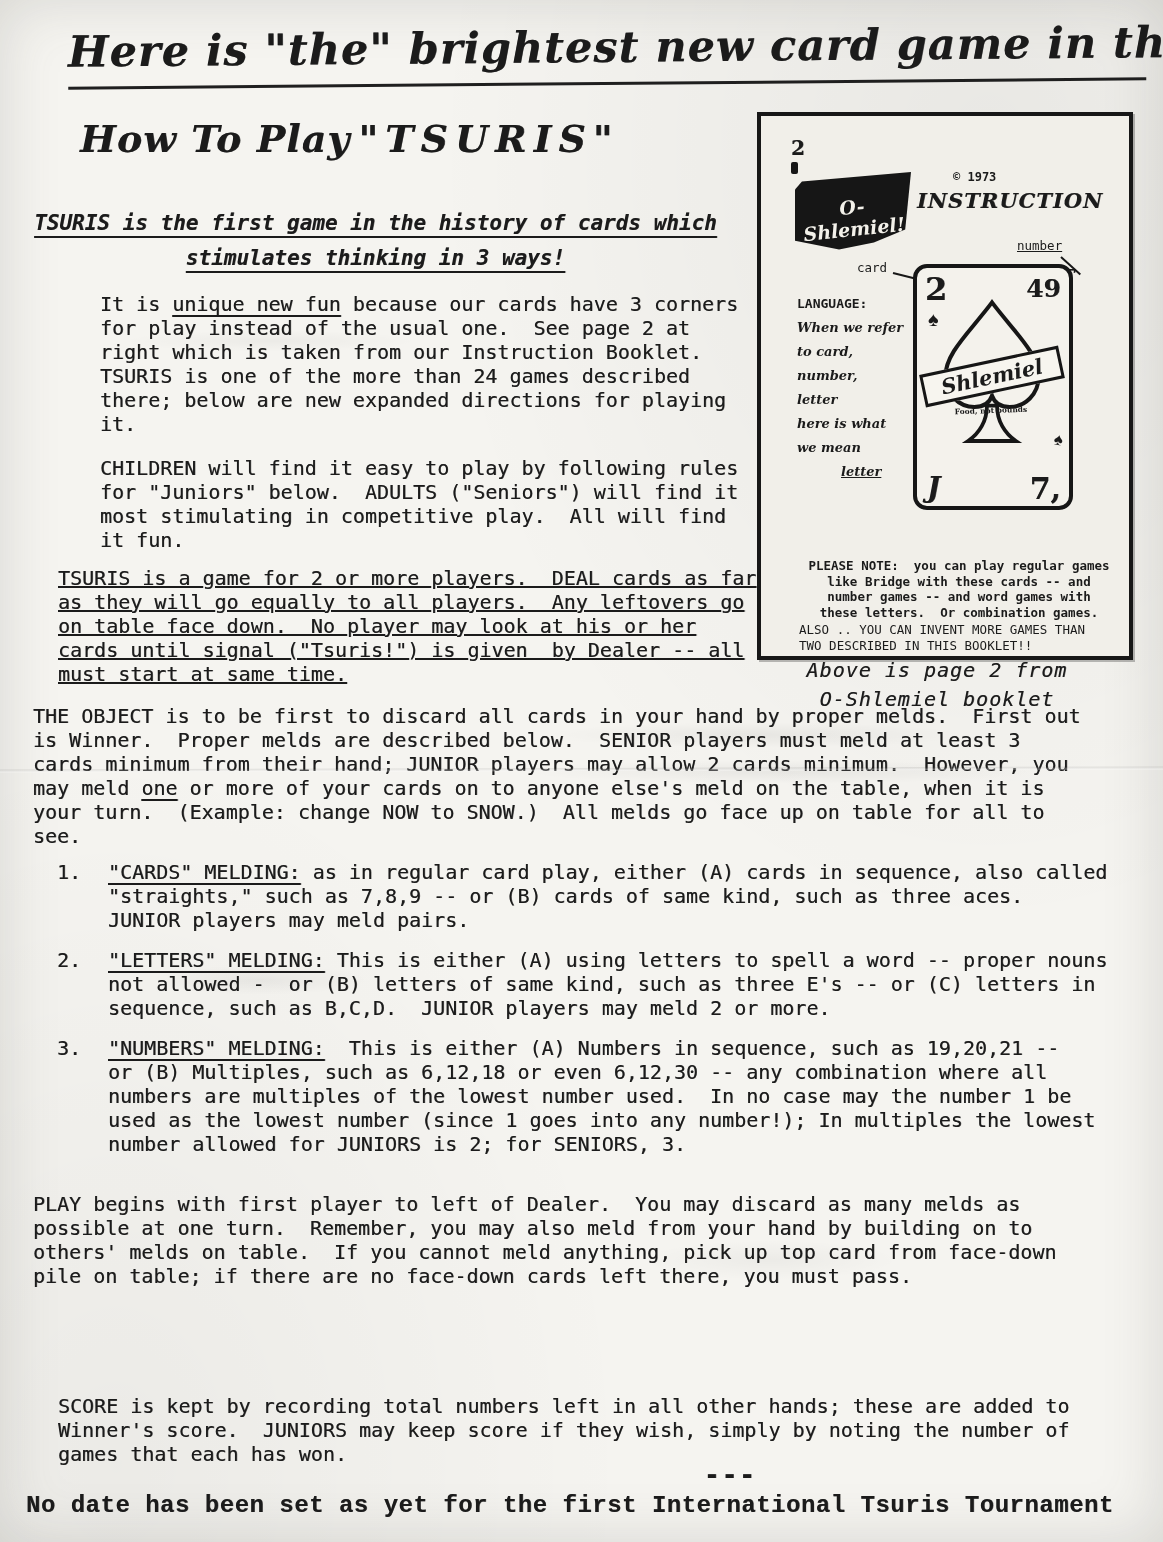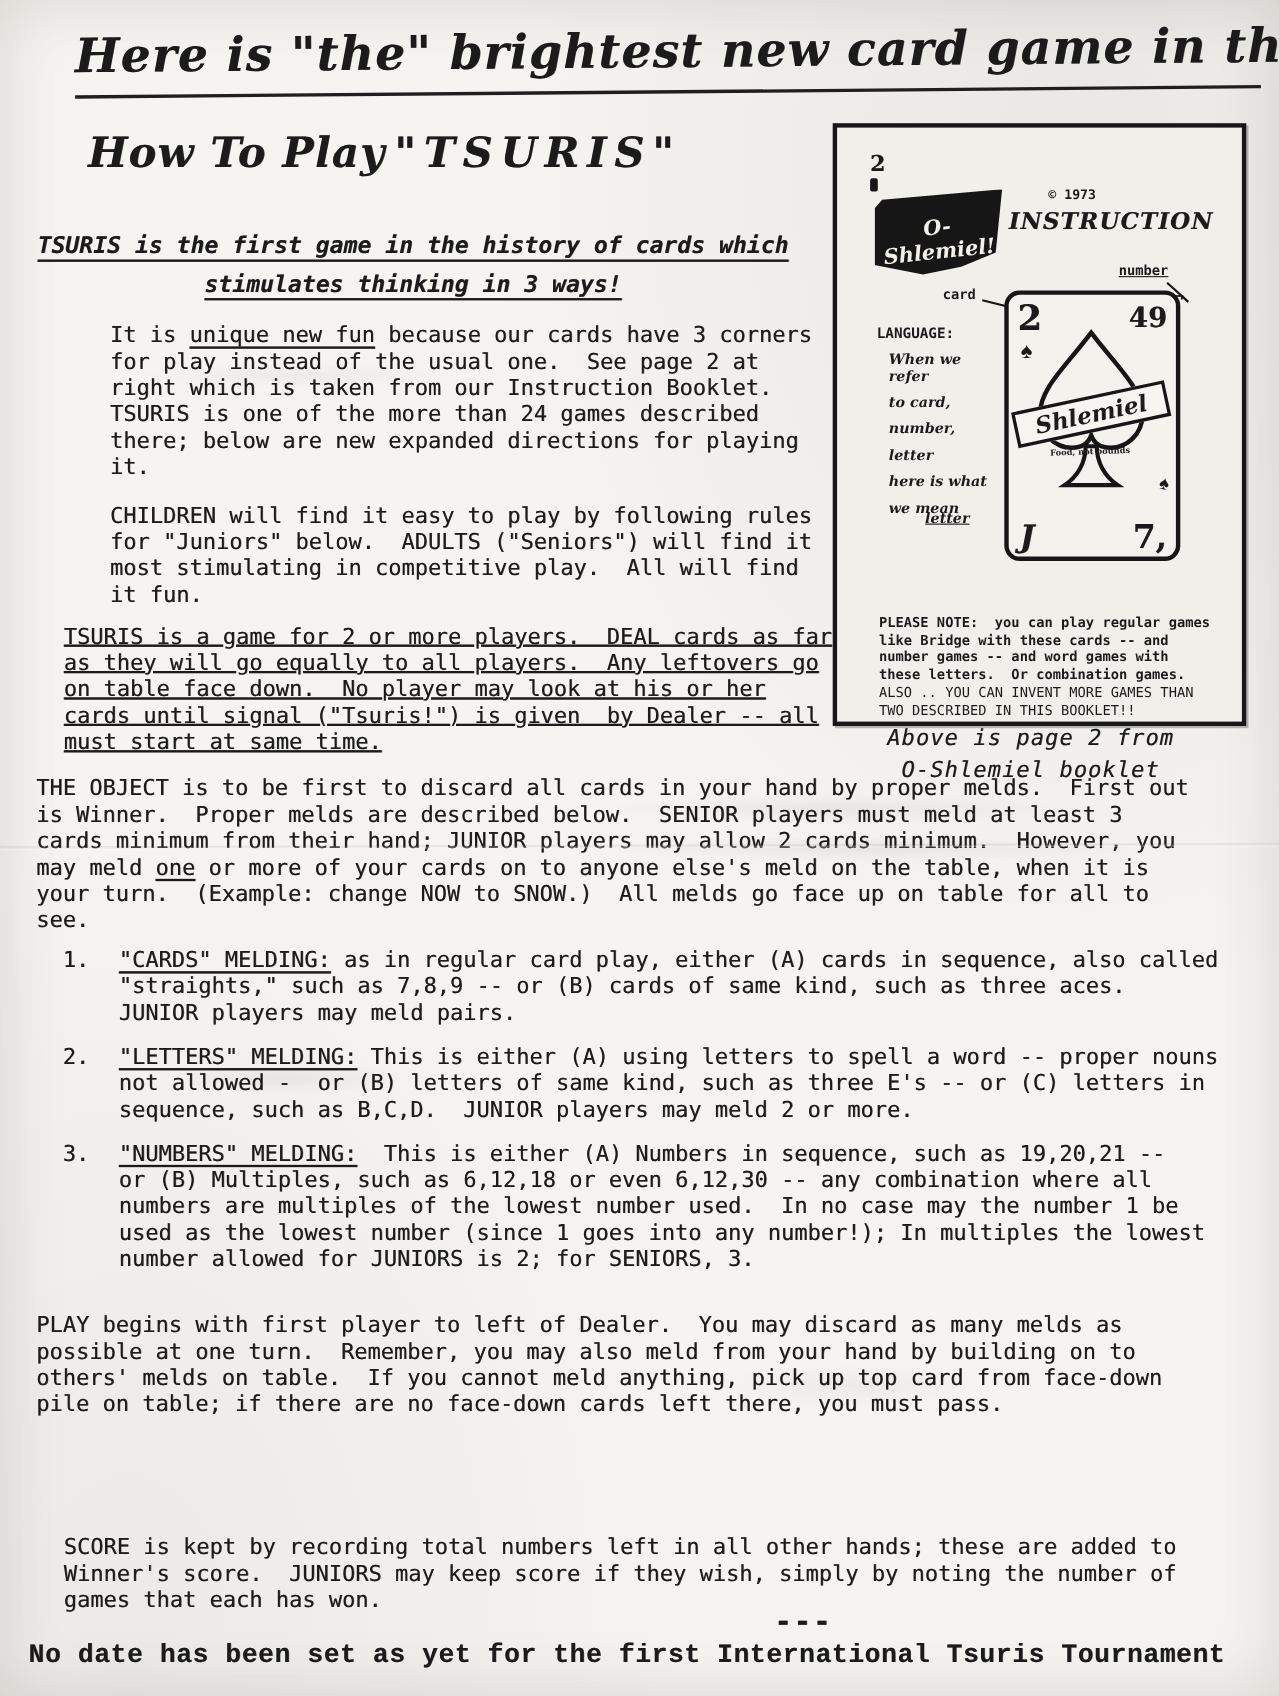--- a/index.html
+++ b/index.html
@@ -50,47 +50,47 @@
   .inset .pgnum{left:30px;top:20px;font-family:"DejaVu Serif",serif;font-weight:bold;font-size:20px;}
   .flag{left:34px;top:56px;width:116px;height:80px;background:#161616;
     clip-path:polygon(0 22%,6% 12%,100% 0,95% 72%,68% 88%,38% 97%,0 86%);}
   .flag-text{left:40px;top:80px;width:104px;color:#f3f1ea;font-size:19px;transform:rotate(-6deg);text-align:center;}
   .flag-pole{left:30px;top:46px;width:7px;height:12px;background:#161616;border-radius:2px;}
   .copyright{left:192px;top:54px;font-size:12px;font-weight:bold;}
   .b-title1{left:156px;top:72px;font-size:21px;font-weight:900;font-style:italic;letter-spacing:1px;
     font-family:"DejaVu Serif",serif;}
   .b-title2{left:182px;top:100px;font-size:21px;font-weight:900;font-style:italic;letter-spacing:2px;
     font-family:"DejaVu Serif",serif;margin-top:48px;}
-  .lbl{font-size:12.5px;font-weight:bold;text-align:center;}
+  .lbl{font-size:12.5px;font-weight:normal;text-align:center;}
   .lbl-number{left:256px;top:122px;text-decoration:underline;}
   .arrow-number{left:300px;top:140px;width:26px;border-bottom:2px solid #171717;transform:rotate(42deg);transform-origin:left;}
   .lbl-card{left:96px;top:144px;}
   .line-card{left:132px;top:156px;width:34px;border-bottom:2px solid #171717;transform:rotate(14deg);transform-origin:left;}
   .language{left:36px;top:180px;width:112px;}
   .language .lang-h{font-size:13px;font-weight:bold;font-family:"DejaVu Sans Mono",monospace;}
   .language .lang-l{font-size:13px;font-weight:bold;font-style:italic;font-family:"DejaVu Serif",serif;
-    margin-top:9px;margin-left:11px;}
+    margin-top:9px;margin-left:0;}
   .lbl-letter{left:80px;top:348px;font-size:13px;font-weight:bold;font-style:italic;
     font-family:"DejaVu Serif",serif;text-decoration:underline;}
 
   .card{left:152px;top:148px;width:152px;height:238px;border:4px solid #161616;border-radius:14px;background:#f4f2ec;}
   .card .rank{left:8px;top:2px;font-family:"DejaVu Serif",serif;font-weight:bold;font-size:32px;}
   .card .suit-tl{left:11px;top:40px;font-size:20px;}
   .card .val-tr{right:8px;top:6px;font-family:"DejaVu Serif",serif;font-weight:900;font-size:25px;}
   .card .big-spade{left:12px;top:24px;}
   .card .banner{left:4px;top:92px;width:136px;border:3px solid #161616;background:#f7f5ef;
     transform:rotate(-12deg);text-align:center;font-size:21px;padding:1px 0;}
   .card .banner-sub{left:24px;top:138px;width:100px;font-size:7.5px;font-weight:bold;text-align:center;
     font-family:"DejaVu Serif",serif;transform:rotate(-2deg);}
   .card .suit-r{right:6px;bottom:56px;font-size:17px;transform:rotate(12deg);}
   .card .letter-bl{left:10px;bottom:2px;font-family:"DejaVu Serif",serif;font-weight:bold;font-style:italic;font-size:28px;}
   .card .num-br{right:8px;bottom:0px;font-family:"DejaVu Serif",serif;font-weight:bold;font-size:30px;}
 
   .values{left:38px;top:388px;width:316px;font-size:12.5px;font-weight:bold;line-height:15.5px;}
-  .please{left:38px;top:442px;width:320px;font-size:12.5px;font-weight:bold;line-height:15.5px;}
+  .please{left:38px;top:442px;width:320px;font-size:12.5px;font-weight:bold;line-height:15.5px;text-align:center;}
   .also{left:38px;top:506px;width:320px;font-size:12.5px;font-weight:normal;line-height:15.5px;}
 
   .caption{left:772px;top:656px;width:330px;text-align:center;font-size:20px;font-style:italic;
     line-height:29px;letter-spacing:1px;}
 
   
   .smudge{pointer-events:none;}
   .sm1{left:540px;top:722px;width:430px;height:26px;background:radial-gradient(ellipse,rgba(0,0,0,0.05),transparent 70%);}
   .sm2{left:520px;top:760px;width:520px;height:24px;background:radial-gradient(ellipse,rgba(0,0,0,0.05),transparent 70%);}
   .sm3{left:120px;top:330px;width:300px;height:22px;background:radial-gradient(ellipse,rgba(0,0,0,0.04),transparent 70%);}

